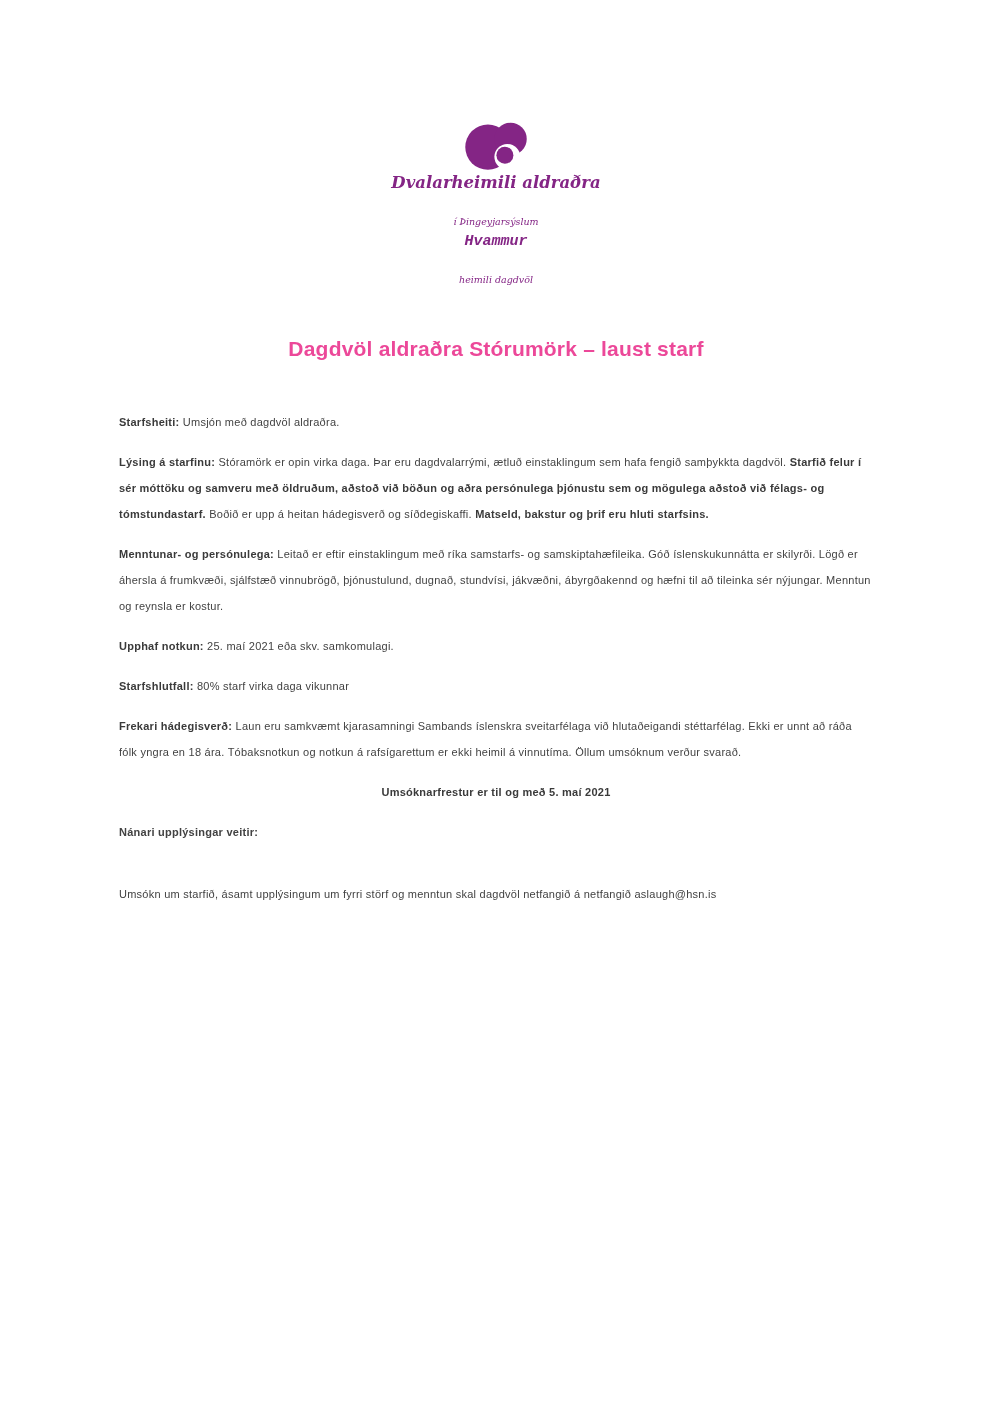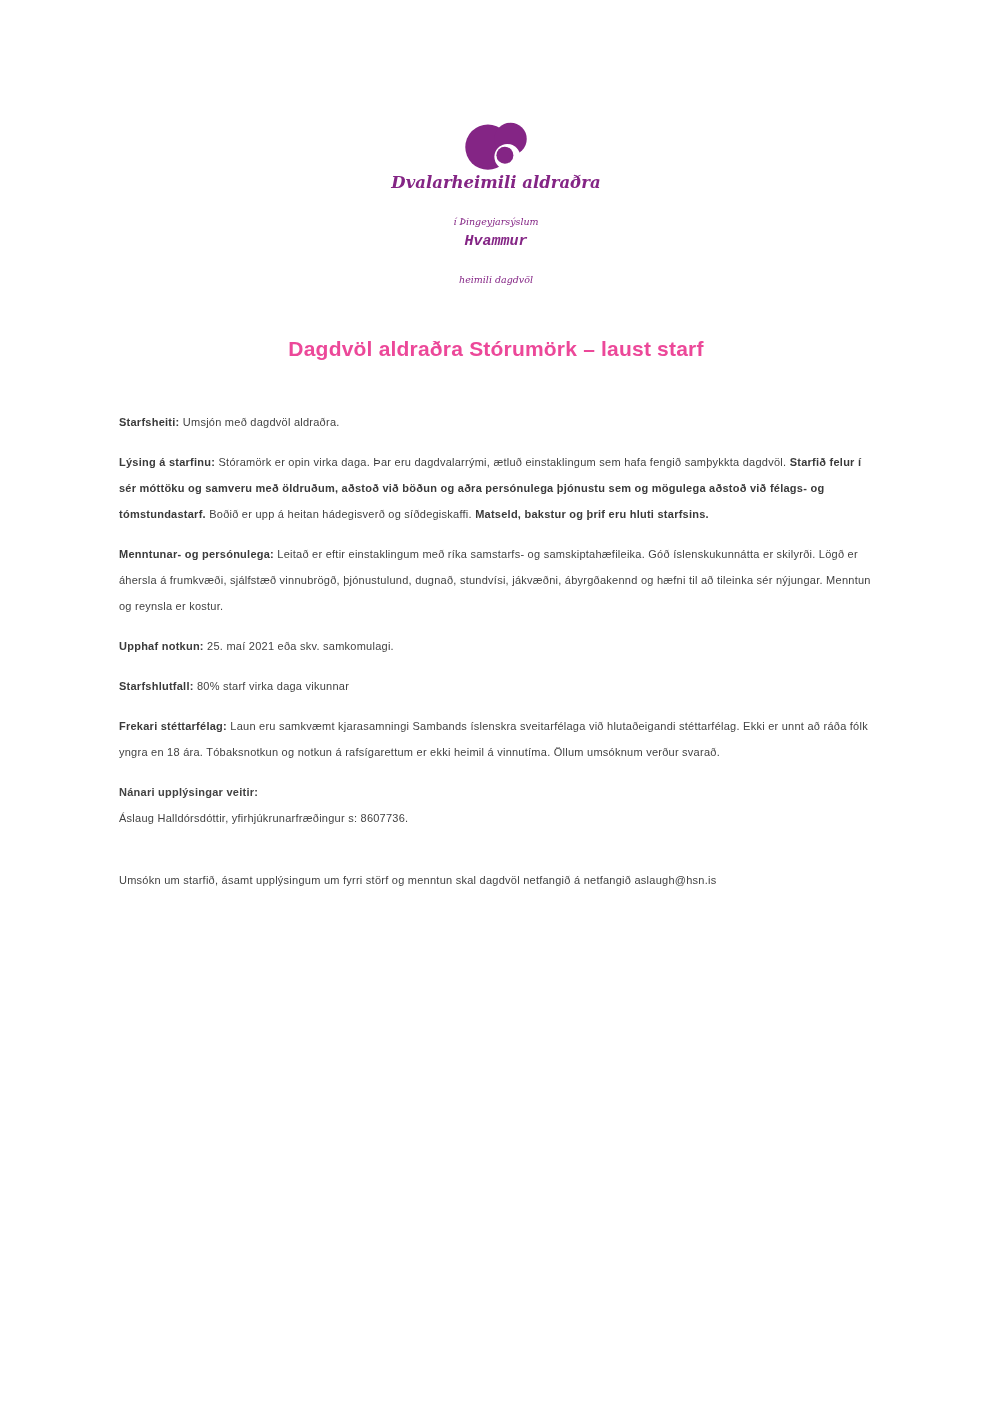--- a/index.html
+++ b/index.html
@@ -98,24 +98,24 @@
     <p class="para"><strong>Starfsheiti:</strong><span> Umsjón með dagdvöl aldraðra.</span></p>
 
     <p class="para"><strong>Lýsing á starfinu:</strong><span> Stóramörk er opin virka daga. Þar eru dagdvalarrými, ætluð einstaklingum sem hafa fengið samþykkta dagdvöl. </span><strong>Starfið felur í sér móttöku og samveru með öldruðum, aðstoð við böðun og aðra persónulega þjónustu sem og mögulega aðstoð við félags- og tómstundastarf.</strong><span> Boðið er upp á heitan hádegisverð og síðdegiskaffi. </span><strong>Matseld, bakstur og þrif eru hluti starfsins.</strong></p>
 
     <p class="para"><strong>Menntunar- og persónulega:</strong><span> Leitað er eftir einstaklingum með ríka samstarfs- og samskiptahæfileika. Góð íslenskukunnátta er skilyrði. Lögð er áhersla á frumkvæði, sjálfstæð vinnubrögð, þjónustulund, dugnað, stundvísi, jákvæðni, ábyrgðakennd og hæfni til að tileinka sér nýjungar. Menntun og reynsla er kostur.</span></p>
 
     <p class="para"><strong>Upphaf notkun:</strong><span> 25. maí 2021 eða skv. samkomulagi.</span></p>
 
     <p class="para"><strong>Starfshlutfall:</strong><span> 80% starf virka daga vikunnar</span></p>
 
-    <p class="para"><strong>Frekari stéttarfélag:</strong><span> Laun eru samkvæmt kjarasamningi Sambands íslenskra sveitarfélaga við hlutaðeigandi stéttarfélag. Ekki er unnt að ráða fólk yngra en 18 ára. Tóbaksnotkun og notkun á rafsígarettum er ekki heimil á vinnutíma. Öllum umsóknum verður svarað.</span></p>
+    <p class="para"><strong>Frekari hádegisverð:</strong><span> Laun eru samkvæmt kjarasamningi Sambands íslenskra sveitarfélaga við hlutaðeigandi stéttarfélag. Ekki er unnt að ráða fólk yngra en 18 ára. Tóbaksnotkun og notkun á rafsígarettum er ekki heimil á vinnutíma. Öllum umsóknum verður svarað.</span></p>
 
+    <p class="center-bold">Umsóknarfrestur er til og með 5. maí 2021</p>
 
     <div class="contact-block">
       <div><strong>Nánari upplýsingar veitir:</strong></div>
-      <div>Áslaug Halldórsdóttir, yfirhjúkrunarfræðingur s: 8607736.</div>
     </div>
 
     <p class="para application">Umsókn um starfið, ásamt upplýsingum um fyrri störf og menntun skal dagdvöl netfangið á netfangið aslaugh@hsn.is</p>
 
   </div>
 </div>
 
 </body></html>

